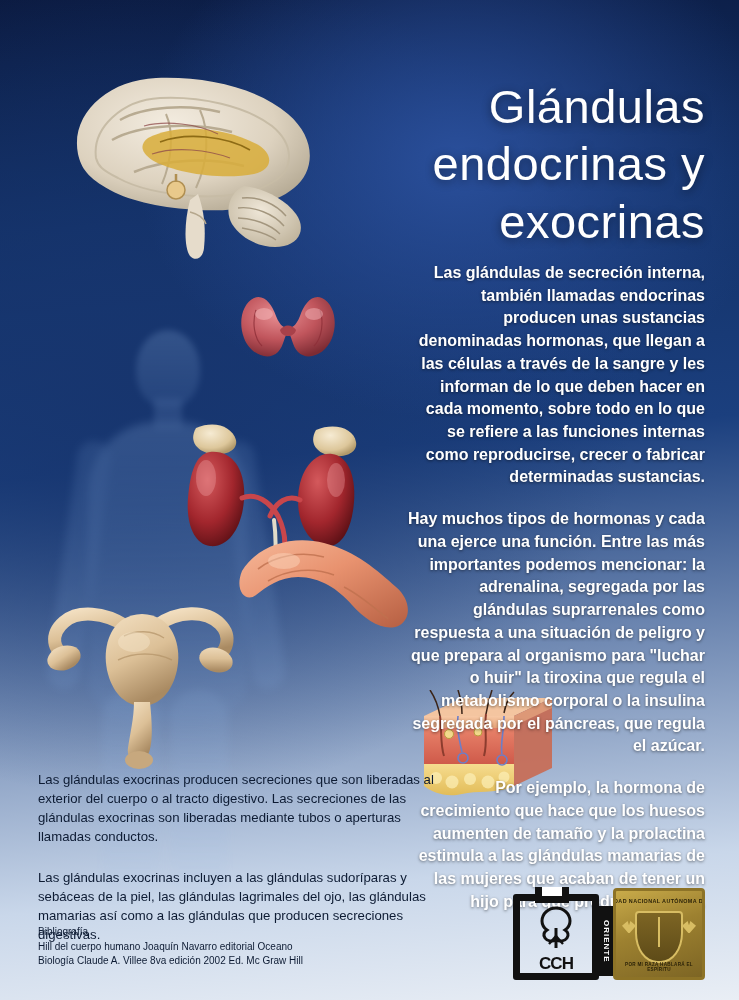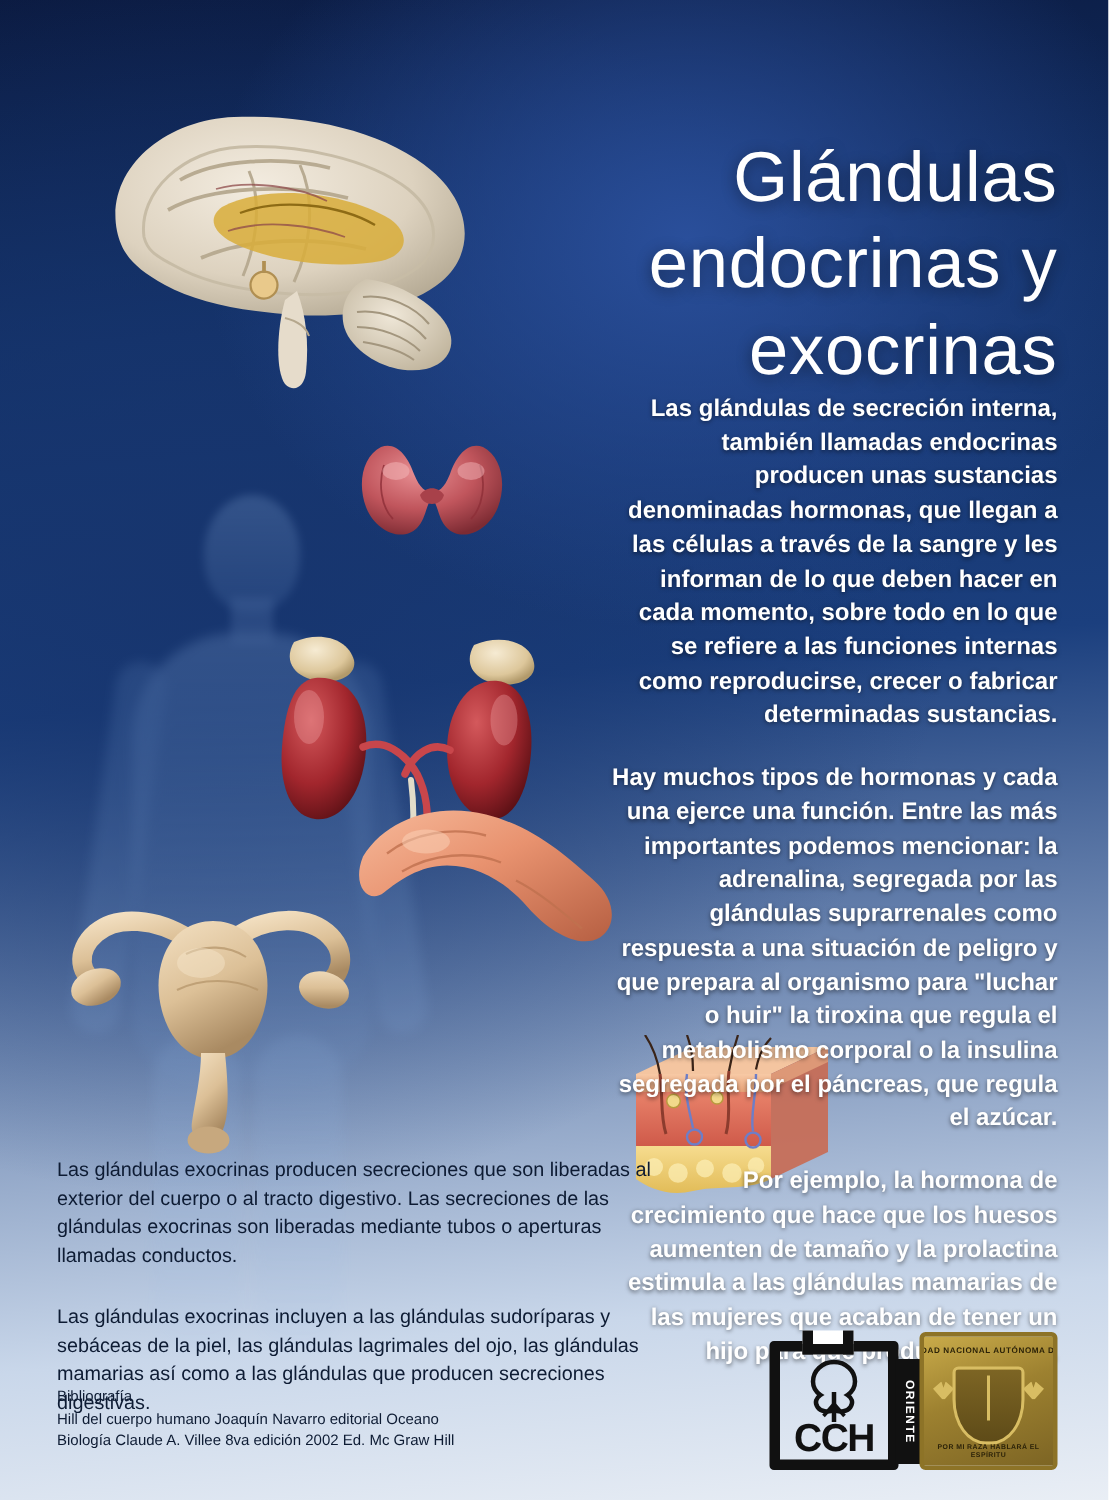--- a/index.html
+++ b/index.html
@@ -81,21 +81,20 @@
     right: 34px;
     top: 78px;
     width: 420px;
     text-align: right;
     color: #ffffff;
     font-size: 47px;
     line-height: 1.22;
     font-weight: 400;
     letter-spacing: .5px;
     text-shadow: 0 2px 10px rgba(0,0,0,.45);
-    margin-top: 11px;
   }
 
   
   .right-col {
     position: absolute;
     right: 34px;
     top: 262px;
     width: 300px;
     text-align: right;
     color: #ffffff;
@@ -163,21 +162,21 @@
     position: absolute;
     left: 50%;
     top: 12px;
     transform: translateX(-50%);
   }
   .logo-cch .cch-text {
     position: absolute;
     left: 0; right: 0; bottom: 6px;
     text-align: center;
     font-weight: bold;
-    font-size: 26px;
+    font-size: 17px;
     letter-spacing: -1px;
     color: #111;
     font-family: "Liberation Sans", sans-serif;
   }
   .logo-cch .oriente {
     position: absolute;
     right: -16px;
     bottom: 4px;
     width: 18px;
     height: 70px;

